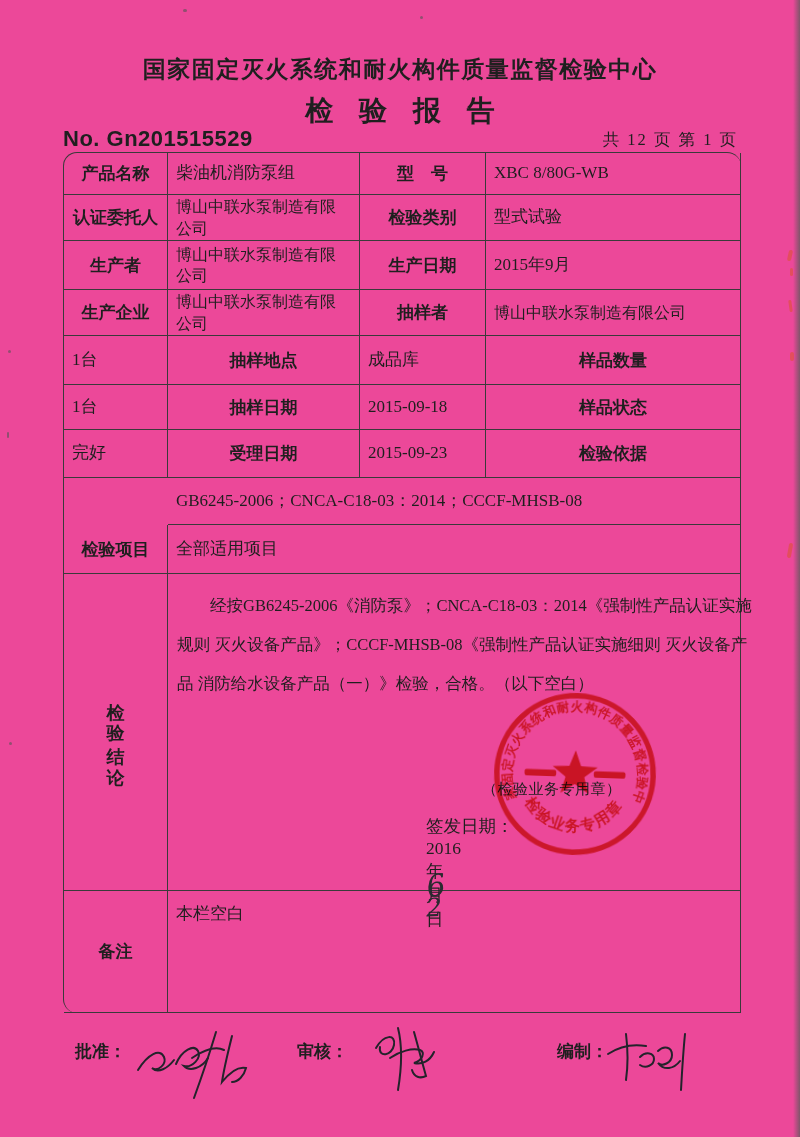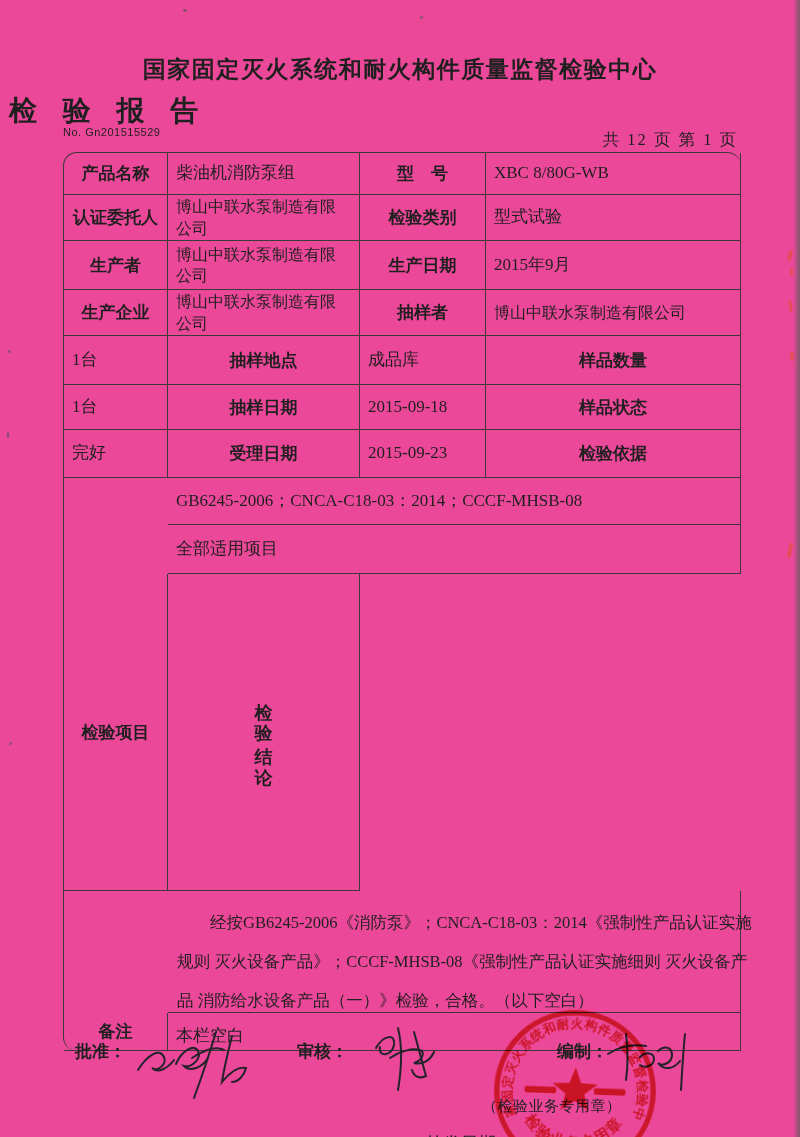--- a/index.html
+++ b/index.html
@@ -11,26 +11,26 @@
     margin: 0 auto;
   }
   
   .center-name {
     position: absolute; top: 54px; left: 0; width: 100%;
     text-align: center; font-weight: 700; font-size: 23px;
     letter-spacing: 1.5px; font-family: "Liberation Sans", sans-serif;
   }
   .report-title {
     position: absolute; top: 92px; left: 0; width: 100%;
-    text-align: left; font-weight: 700; font-size: 28px;
+    text-align: center; font-weight: 700; font-size: 28px;
     letter-spacing: 9px; padding-left: 9px;
   }
   .report-no {
     position: absolute; top: 126px; left: 63px;
-    font-weight: 400; font-size: 11px; letter-spacing: .5px;
+    font-weight: 700; font-size: 22px; letter-spacing: .5px;
   }
   .pagination {
     position: absolute; top: 129px; right: 62px;
     font-size: 16.5px; font-family: "Liberation Serif", serif;
     letter-spacing: 2px;
   }
   
   .tbl {
     position: absolute; left: 63px; top: 152px;
     display: grid;
@@ -147,22 +147,22 @@
     <div class="c val">2015-09-18</div>
 
     <div class="c lab">样品状态</div>
     <div class="c val">完好</div>
     <div class="c lab">受理日期</div>
     <div class="c val">2015-09-23</div>
 
     <div class="c lab">检验依据</div>
     <div class="c val span3">GB6245-2006；CNCA-C18-03：2014；CCCF-MHSB-08</div>
 
+    <div class="c lab">检验项目</div>
     <div class="c val span3">全部适用项目</div>
-    <div class="c lab">检验项目</div>
 
     <div class="c lab">
       <span class="vert">检验结论</span>
     </div>
     <div class="c span3 concl">
       <div class="concl-text">
         <div class="cl indent">经按GB6245-2006《消防泵》；CNCA-C18-03：2014《强制性产品认证实施</div>
         <div class="cl">规则 灭火设备产品》；CCCF-MHSB-08《强制性产品认证实施细则 灭火设备产</div>
         <div class="cl">品 消防给水设备产品（一）》检验，合格。（以下空白）</div>
       </div>

